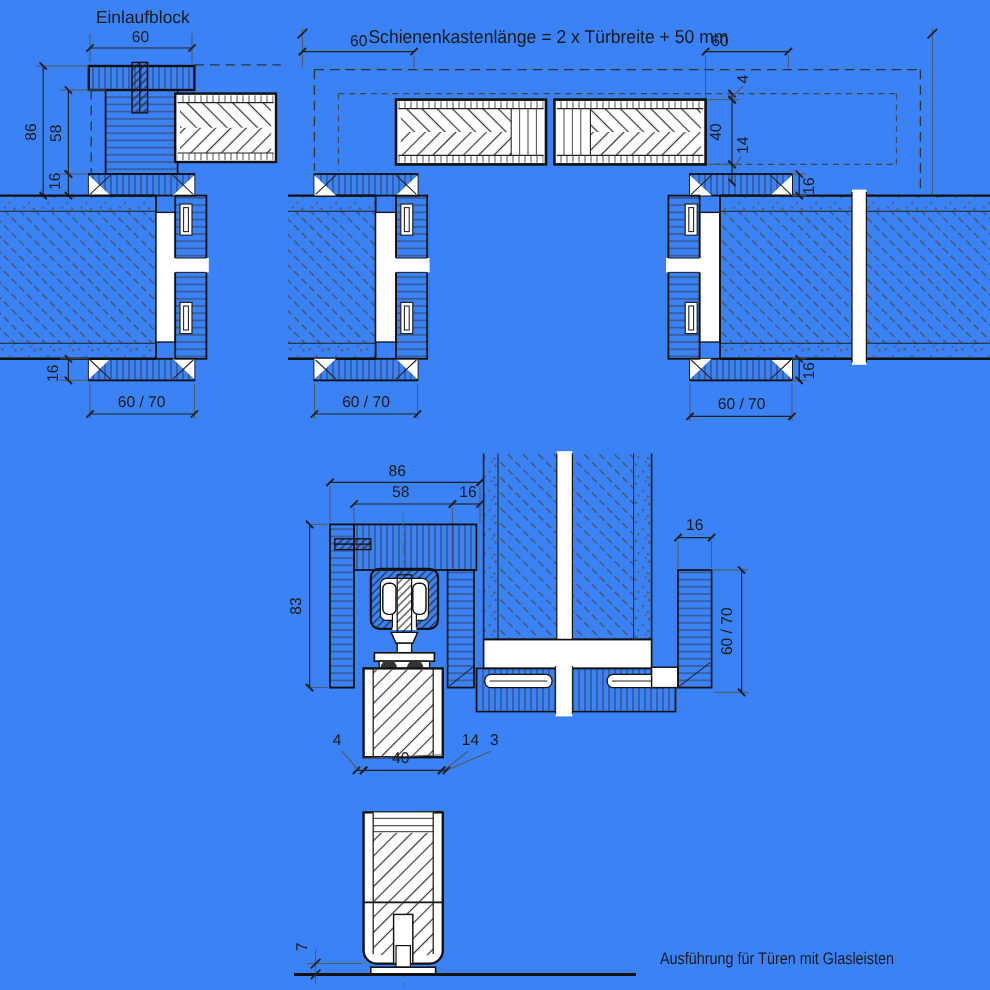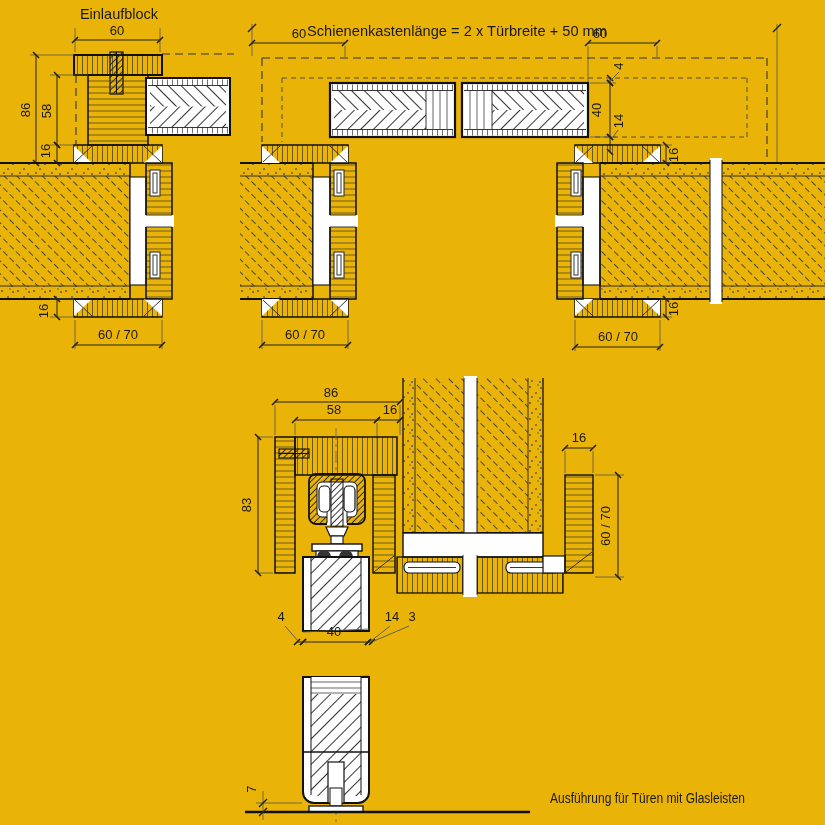--- a/index.html
+++ b/index.html
@@ -1,16 +1,16 @@
 <!DOCTYPE html>
 <html><head>
 <meta charset="utf-8">
 <style>
   html,body{margin:0;padding:0;background:#fff}
-  .stage{width:825px;height:825px;position:relative;background:#eab308;overflow:hidden}
+  .stage{width:825px;height:825px;position:relative;background:#3b82f6;overflow:hidden}
   svg{display:block}
   text{font-family:"Liberation Sans",sans-serif;fill:#1a1a1a}
   .dt{font-size:13px;text-anchor:middle}
   .ttl{font-size:15.5px;text-anchor:start}
   .ft{font-size:14px;text-anchor:start}
   .ext{stroke:#555;stroke-width:.8;fill:none}
   .dim{stroke:#222;stroke-width:1;fill:none;marker-start:url(#tk);marker-end:url(#tk)}
   .tk{stroke:#222;stroke-width:1.5}
   .ldr{stroke:#555;stroke-width:.9;fill:none}
   .dash{stroke:#333;stroke-width:1.1;stroke-dasharray:8 5;fill:none}

